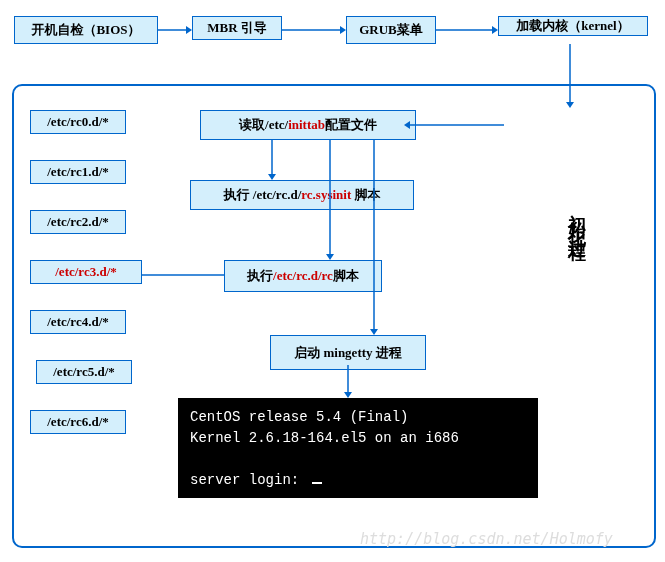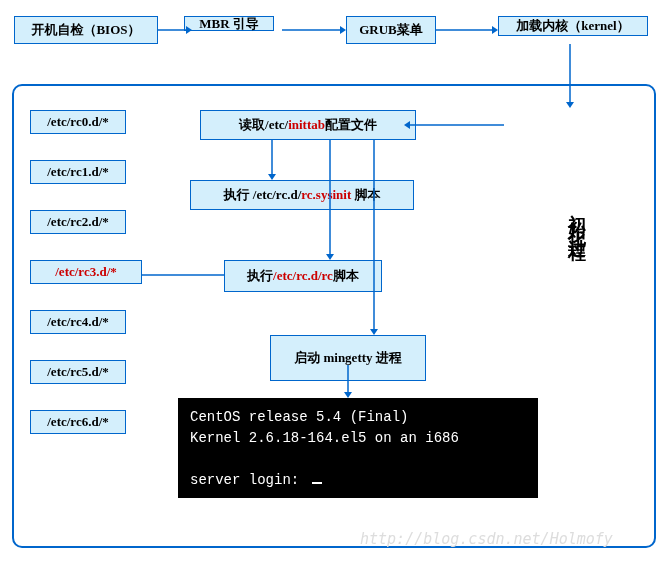--- a/index.html
+++ b/index.html
@@ -17,21 +17,21 @@
 .cursor{display:inline-block;width:10px;height:2px;background:#fff;vertical-align:baseline;margin-left:4px}
 </style>
 </head>
 <body>
 
 <div class="canvas">
 
 <div class="box" style="left:14px;top:16px;width:144px;height:28px">
   <span><span>开机自检（</span><span>BIOS</span><span>）</span></span>
 </div>
-<div class="box" style="left:184px;top:16px;width:90px;height:15px">
+<div class="box" style="left:192px;top:16px;width:90px;height:24px">
   <span>MBR 引导</span>
 </div>
 <div class="box" style="left:346px;top:16px;width:90px;height:28px">
   <span>GRUB菜单</span>
 </div>
 <div class="box" style="left:498px;top:16px;width:150px;height:20px">
   <span><span>加载内核（</span><span>kernel</span><span>）</span></span>
 </div>
 
 <svg class="arrow" style="left:158px;top:30px" width="34" height="1">
@@ -72,21 +72,21 @@
     </svg>
 
 <div class="box" style="left:224px;top:260px;width:158px;height:32px">
   <span><span>执行</span><span class="txt-red">/etc/rc.d/rc</span><span>脚本</span></span>
 </div>
 <svg class="arrow" style="left:330px;top:140px" width="1" height="120">
       <line x1="0" y1="0" x2="0" y2="114"></line>
       <polygon points="-4,114 0,120 4,114"></polygon>
     </svg>
 
-<div class="box" style="left:270px;top:335px;width:156px;height:46px">
+<div class="box" style="left:270px;top:335px;width:156px;height:35px">
   <span>启动 mingetty 进程</span>
 </div>
 <svg class="arrow" style="left:374px;top:140px" width="1" height="195">
       <line x1="0" y1="0" x2="0" y2="189"></line>
       <polygon points="-4,189 0,195 4,189"></polygon>
     </svg>
 
 <svg class="arrow" style="left:128px;top:275px" width="96" height="1">
       <line x1="96" y1="0" x2="6" y2="0"></line>
       <polygon points="6,-4 0,0 6,4"></polygon>
@@ -105,21 +105,21 @@
     </div>
 <div class="box" style="left:30px;top:210px;width:96px;height:24px">
       <span>/etc/rc2.d/*</span>
     </div>
 <div class="box" style="left:30px;top:260px;width:112px;height:24px">
       <span class="txt-red">/etc/rc3.d/*</span>
     </div>
 <div class="box" style="left:30px;top:310px;width:96px;height:24px">
       <span>/etc/rc4.d/*</span>
     </div>
-<div class="box" style="left:30px;top:360px;width:96px;height:24px">
+<div class="box" style="left:36px;top:360px;width:96px;height:24px">
       <span>/etc/rc5.d/*</span>
     </div>
 <div class="box" style="left:30px;top:410px;width:96px;height:24px">
       <span>/etc/rc6.d/*</span>
     </div>
 
 <div class="vtext" style="left:565px;top:200px">初始化过程</div>
 
 <div class="terminal" style="left:178px;top:398px;width:360px;height:100px"><span>CentOS release 5.4 (Final)</span>
 <span>Kernel 2.6.18-164.el5 on an i686</span>

